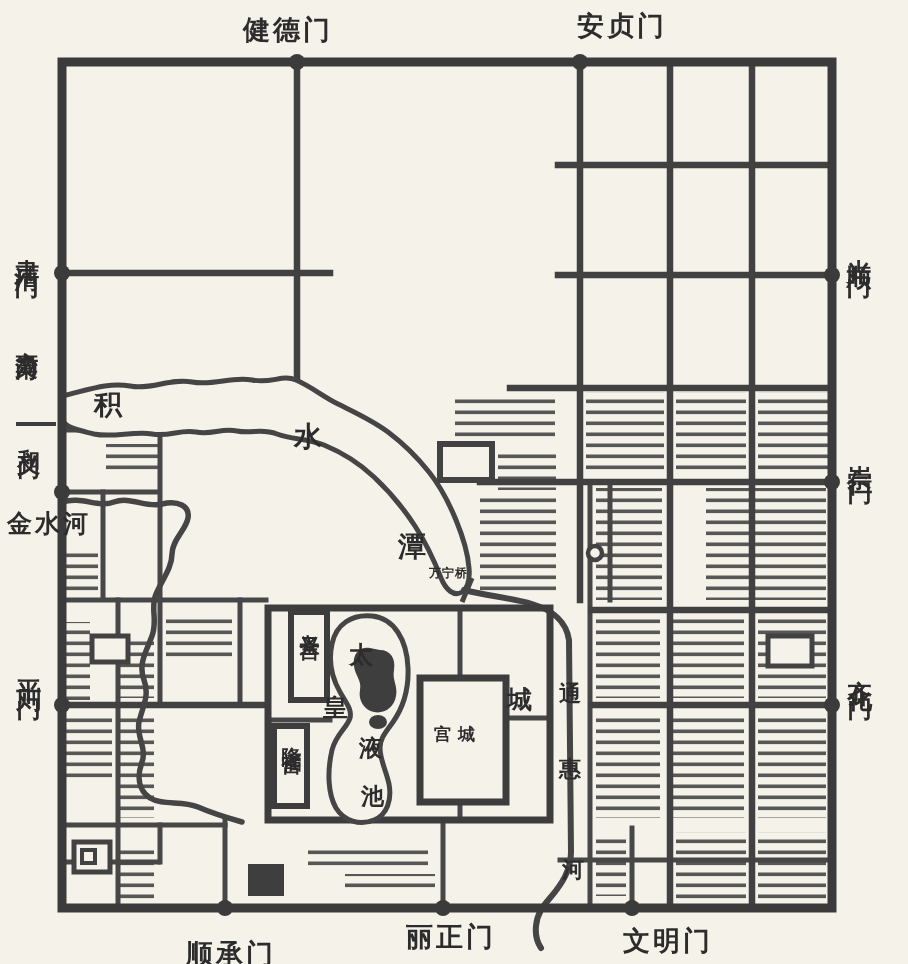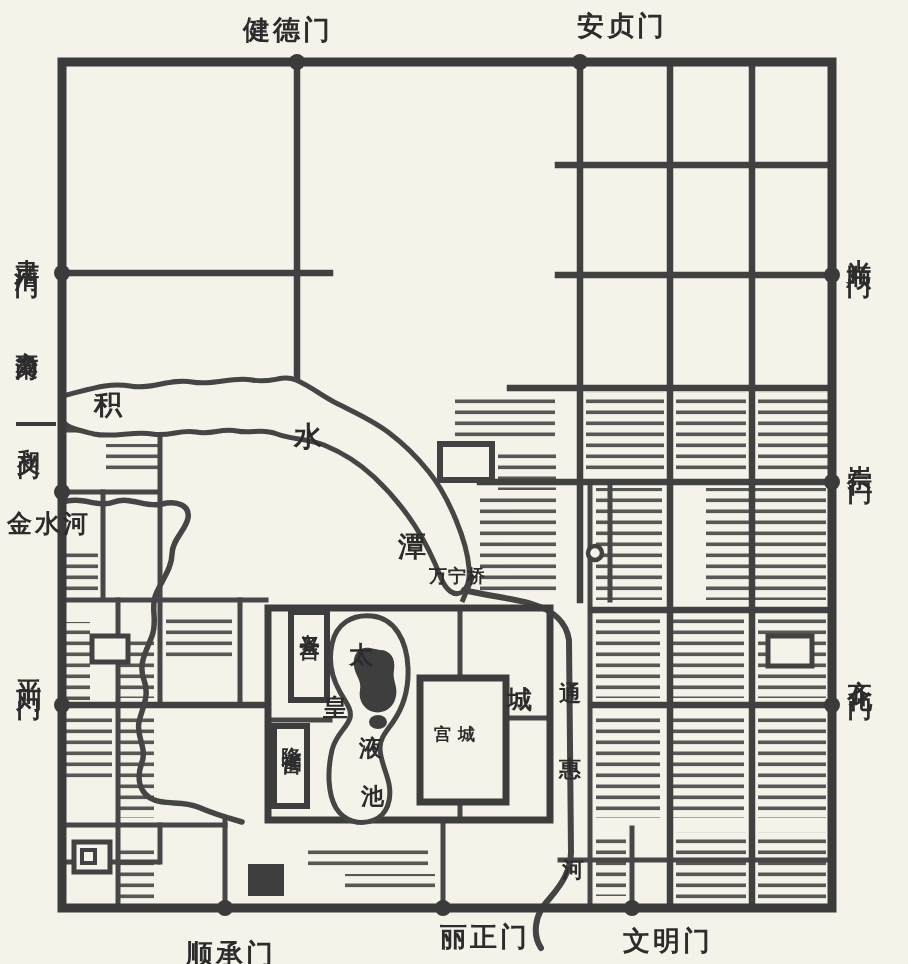--- a/index.html
+++ b/index.html
@@ -12,21 +12,21 @@
   .lbl{
     position:absolute;color:#2c2c2c;font-weight:700;line-height:1.05;
     white-space:nowrap;user-select:none;
   }
   .v{writing-mode:vertical-rl;text-orientation:upright;}
   .g-top{font-size:27px;letter-spacing:3px;}
   .g-side{font-size:25px;letter-spacing:7px;}
   .g-bot{font-size:27px;letter-spacing:3px;}
   .river-h{font-size:25px;letter-spacing:3px;}
   .lake-ch{font-size:28px;}
-  .small-ch{font-size:18px;letter-spacing:1px;}
+  .small-ch{font-size:12px;letter-spacing:1px;}
   .box-v{font-size:20px;letter-spacing:3px;}
   .pal-ch{font-size:25px;}
   .gc{font-size:17px;letter-spacing:7px;}
 </style>
 </head>
 <body>
 
 <div class="map-stage">
 
 <svg width="908" height="964" viewBox="0 0 908 964">
@@ -173,21 +173,21 @@
 <div class="lbl g-side v" style="left:14px;top:238px;">肃清门</div>
 <div class="lbl g-side v" style="left:15px;top:332px;font-size:23px;letter-spacing:4px;">高梁河</div>
 <div class="lbl g-side v" style="left:17px;top:430px;font-size:23px;letter-spacing:3px;">和义门</div>
 <div class="lbl g-side v" style="left:16px;top:660px;">平则门</div>
 
 <div class="lbl g-side v" style="left:846px;top:238px;">光顺门</div>
 <div class="lbl g-side v" style="left:847px;top:444px;">崇仁门</div>
 <div class="lbl g-side v" style="left:847px;top:660px;">齐化门</div>
 
 <div class="lbl g-bot" style="left:186px;top:940px;">顺承门</div>
-<div class="lbl g-bot" style="left:406px;top:923px;margin-left:34px;">丽正门</div>
+<div class="lbl g-bot" style="left:406px;top:923px;">丽正门</div>
 <div class="lbl g-bot" style="left:623px;top:927px;">文明门</div>
 
 <div class="lbl river-h" style="left:7px;top:510px;">金水河</div>
 
 <div class="lbl lake-ch" style="left:94px;top:390px;">积</div>
 <div class="lbl lake-ch" style="left:294px;top:422px;">水</div>
 <div class="lbl lake-ch" style="left:398px;top:532px;">潭</div>
 
 <div class="lbl small-ch" style="left:429px;top:567px;">万宁桥</div>
 

